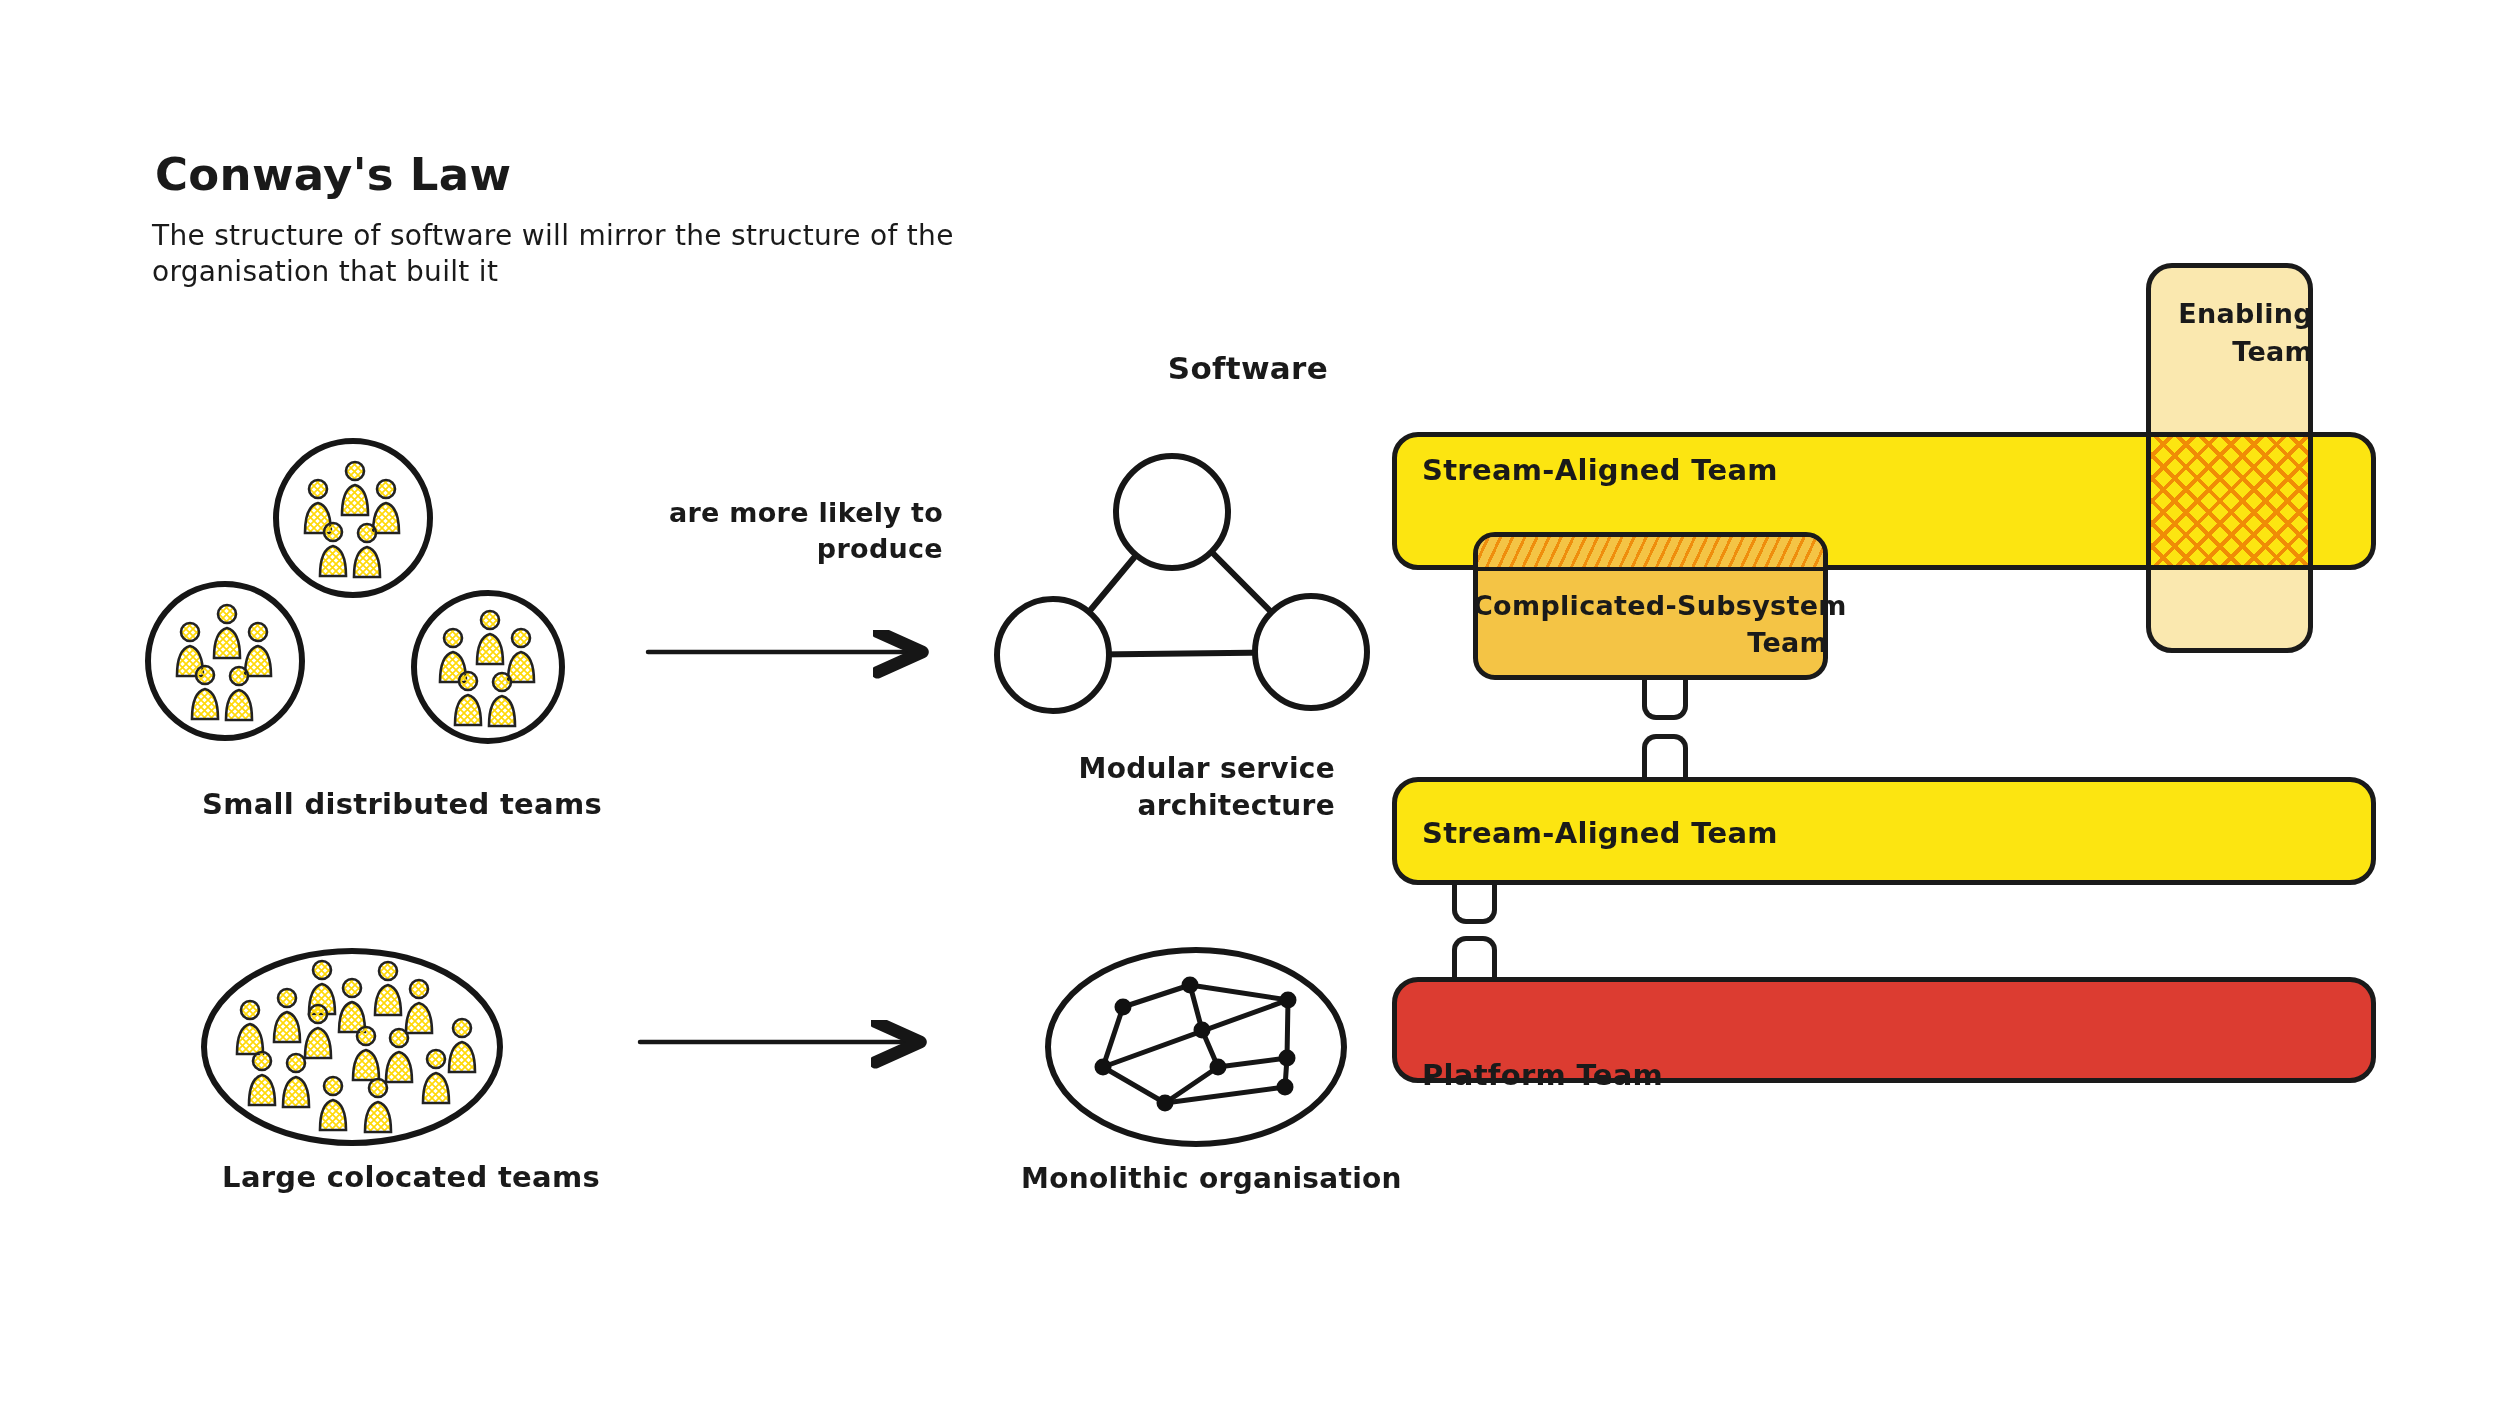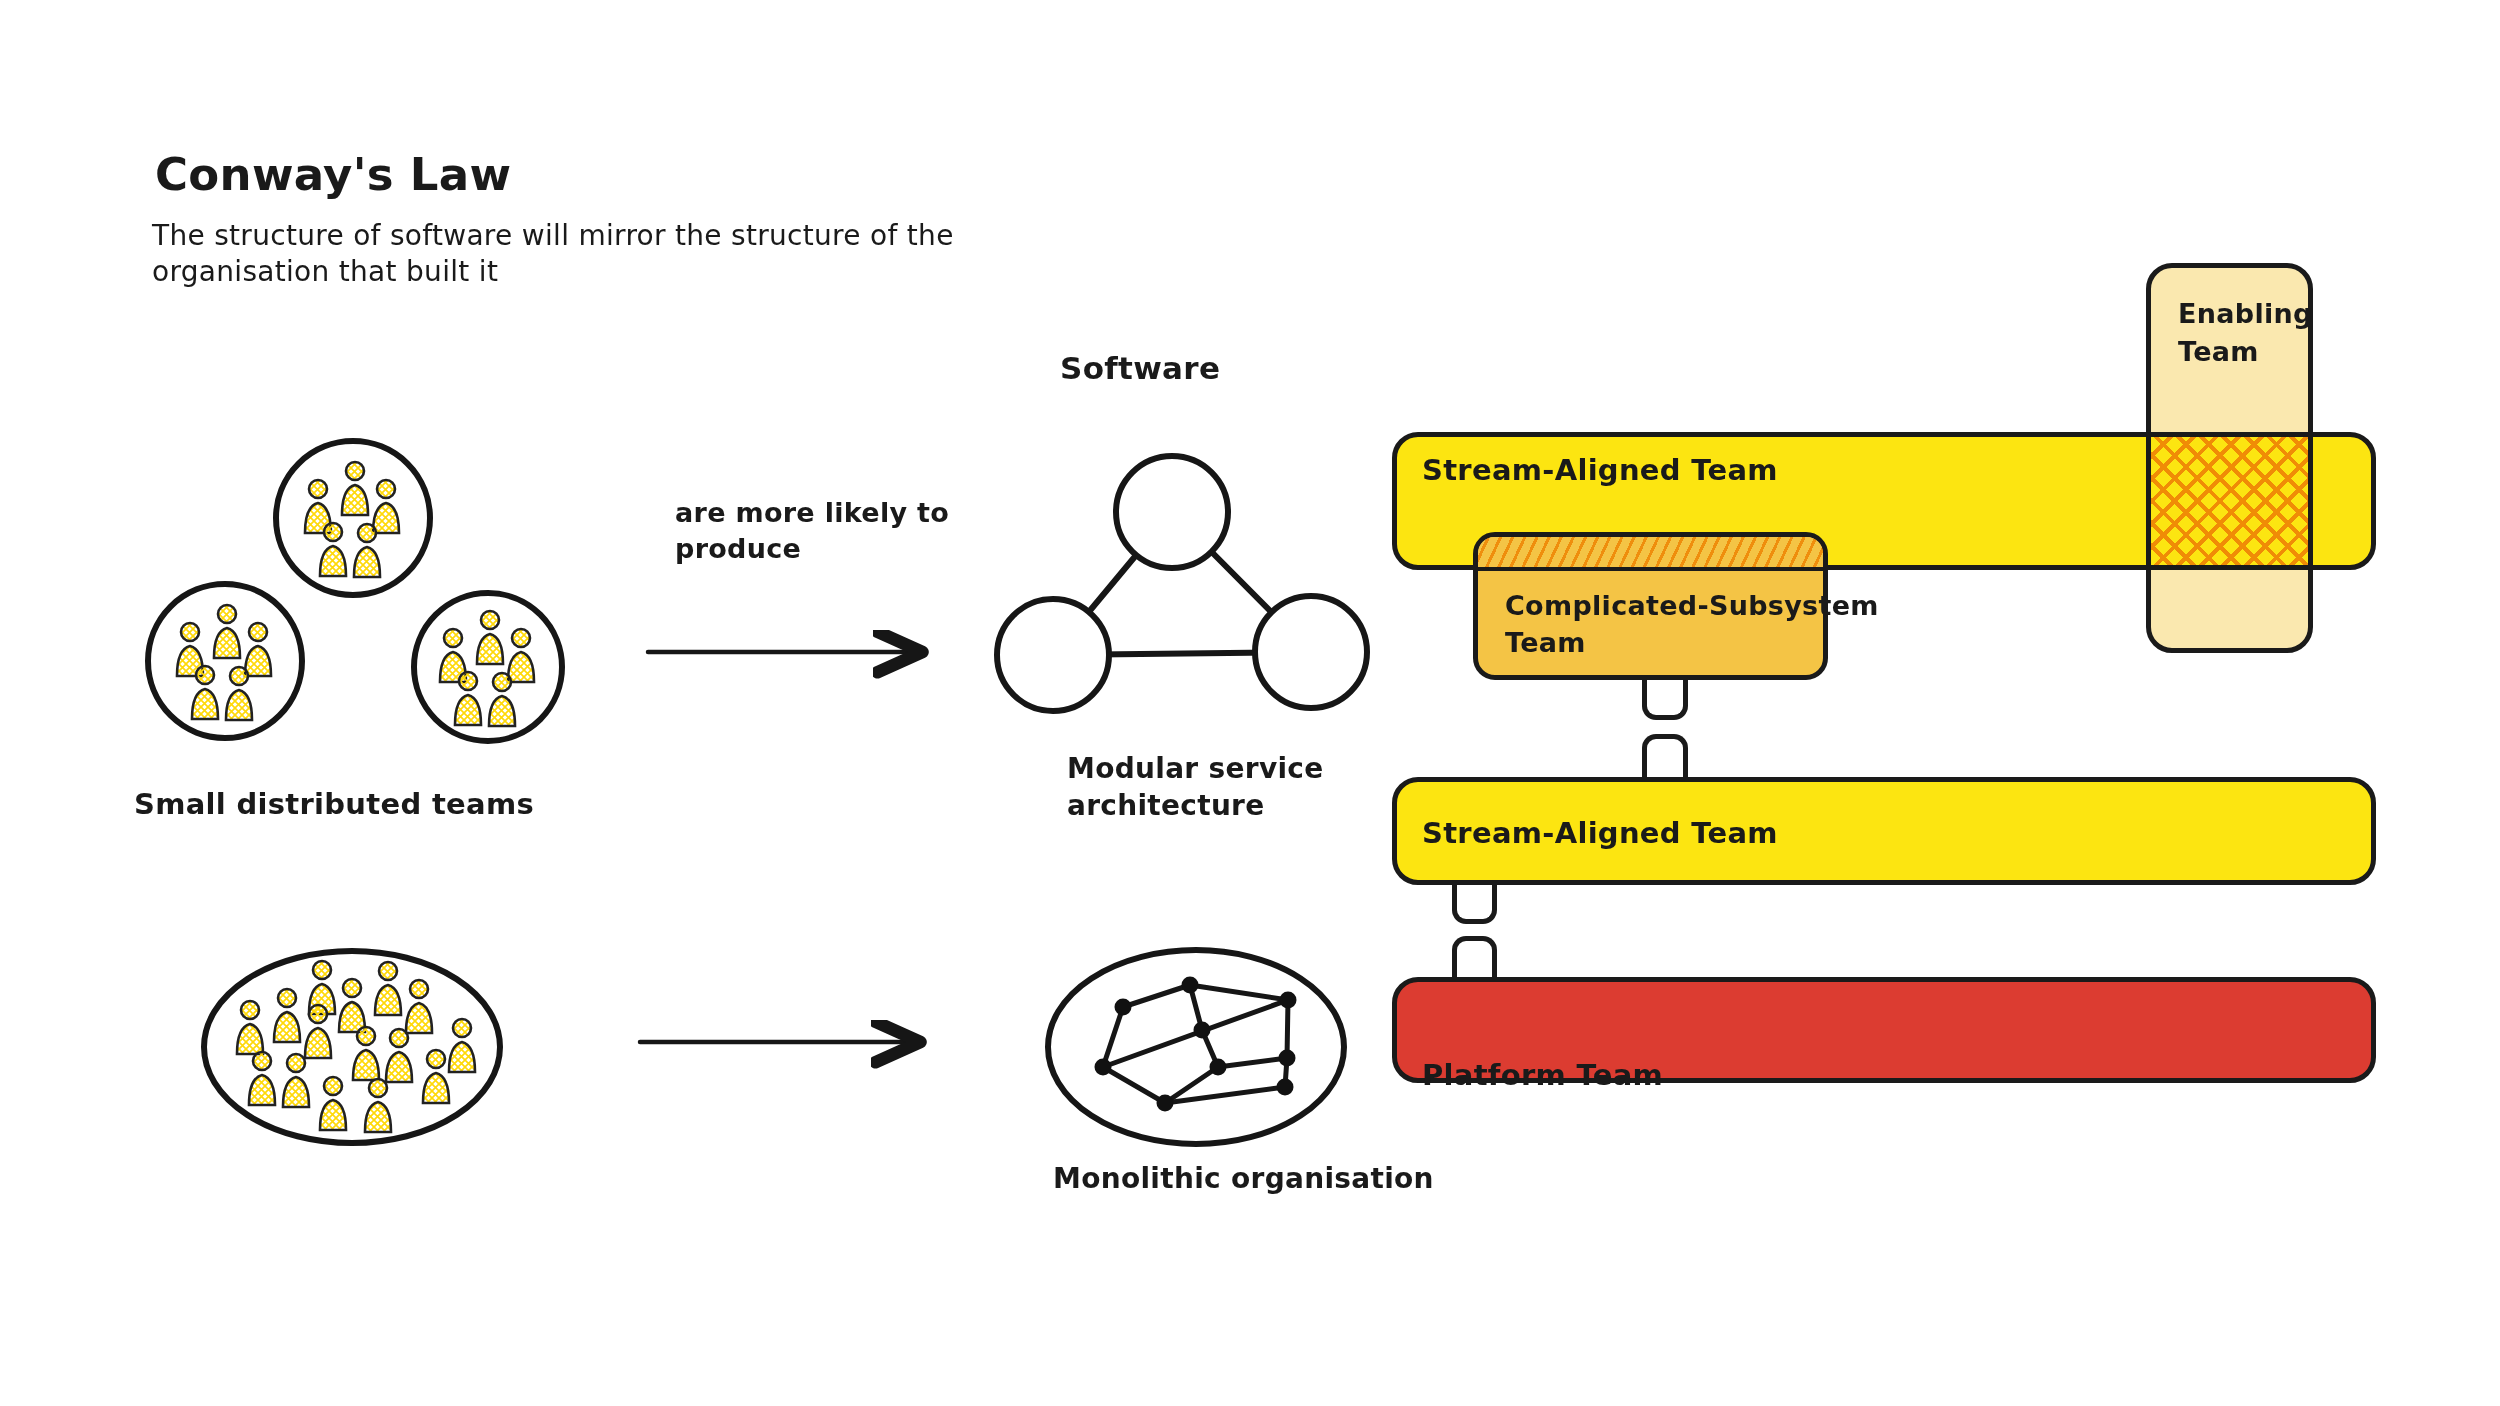--- a/index.html
+++ b/index.html
@@ -1,20 +1,20 @@
 <!DOCTYPE html>
 <html><head>
 <meta charset="utf-8">
 <style>
   html,body{margin:0;padding:0;background:#ffffff;}
   .canvas{position:relative;width:2500px;height:1406px;background:#ffffff;overflow:hidden;
           font-family:"DejaVu Sans",sans-serif;color:#1a1a1a;}
   .abs{position:absolute;}
   .txt{position:absolute;color:#1a1a1a;letter-spacing:.3px;white-space:nowrap;}
-  .ctr{text-align:left;margin-left:32px;}
+  .ctr{text-align:right;}
   .title{font-size:45px;font-weight:700;}
   .subtitle{font-size:28px;font-weight:500;}
   .heading{font-size:31px;font-weight:600;}
   .caption{font-size:29px;font-weight:600;}
   .cap2{font-size:28px;font-weight:600;}
   .arrowtxt{font-size:27px;font-weight:600;}
   .teamlbl{font-size:29px;font-weight:600;}
   .teamlbl2{font-size:27px;font-weight:600;}
   .box{position:absolute;box-sizing:border-box;border:5px solid #1a1a1a;}
   .bar{border-radius:26px;background:#FCE511;}
@@ -161,20 +161,21 @@
 
   <div class="txt heading ctr" style="left:1028px;top:350px;width:300px;">Software</div>
 
   <div class="txt arrowtxt ctr" style="left:643px;top:497px;width:300px;">are more likely to</div>
   <div class="txt arrowtxt ctr" style="left:643px;top:533px;width:300px;">produce</div>
 
   <div class="txt caption ctr" style="left:102px;top:787px;width:500px;">Small distributed teams</div>
   <div class="txt cap2 ctr" style="left:1035px;top:752px;width:300px;">Modular service</div>
   <div class="txt cap2 ctr" style="left:1035px;top:789px;width:300px;">architecture</div>
 
+  <div class="txt caption ctr" style="left:100px;top:1160px;width:500px;">Large colocated teams</div>
   <div class="txt cap2 ctr" style="left:1021px;top:1162px;width:350px;">Monolithic organisation</div>
 
   <div class="txt teamlbl" style="left:1422px;top:453px;">Stream-Aligned Team</div>
   <div class="txt teamlbl2 ctr" style="left:2146px;top:298px;width:167px;">Enabling</div>
   <div class="txt teamlbl2 ctr" style="left:2146px;top:336px;width:167px;">Team</div>
   <div class="txt teamlbl2 ctr" style="left:1473px;top:590px;width:355px;">Complicated-Subsystem</div>
   <div class="txt teamlbl2 ctr" style="left:1473px;top:627px;width:355px;">Team</div>
   <div class="txt teamlbl" style="left:1422px;top:816px;">Stream-Aligned Team</div>
   <div class="txt teamlbl" style="left:1422px;top:1014px;margin-top:44px;">Platform Team</div>
 

